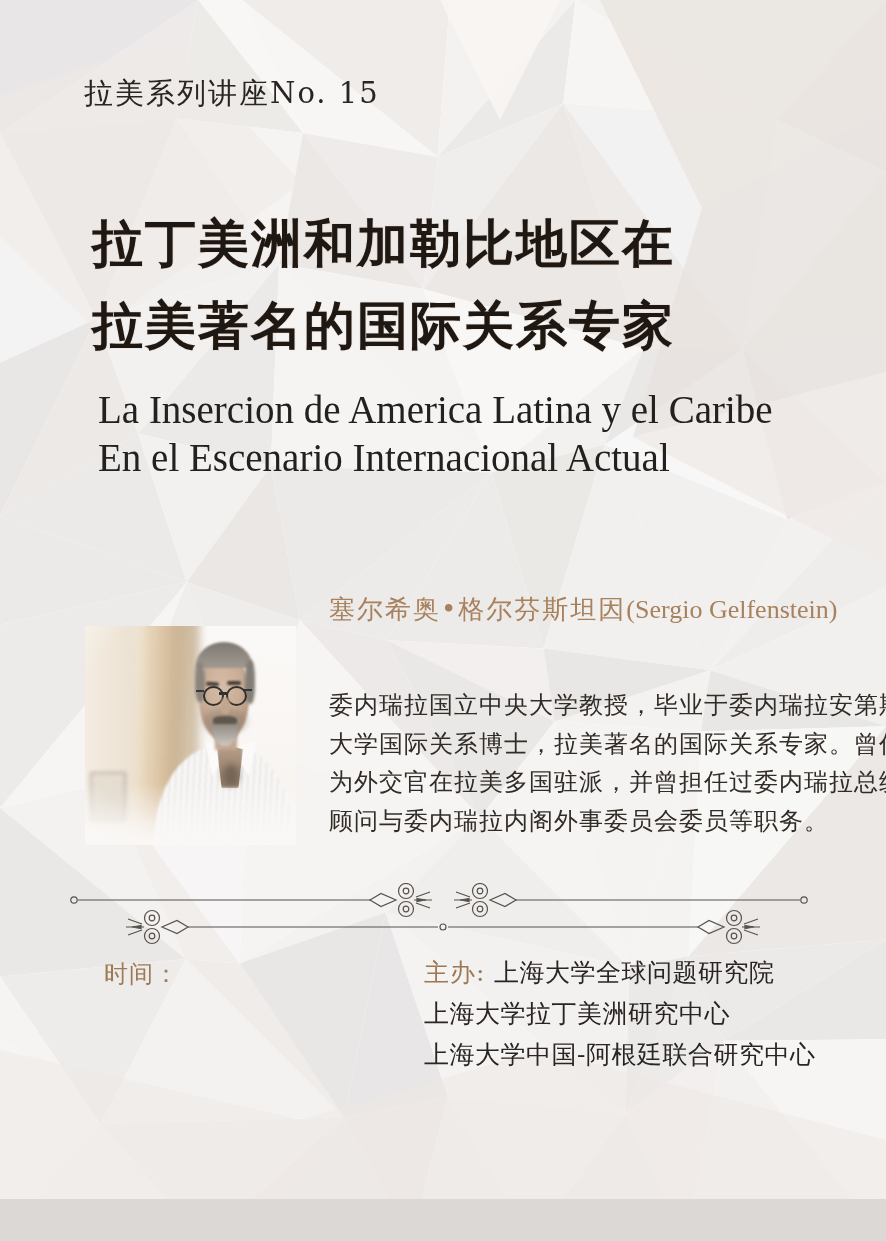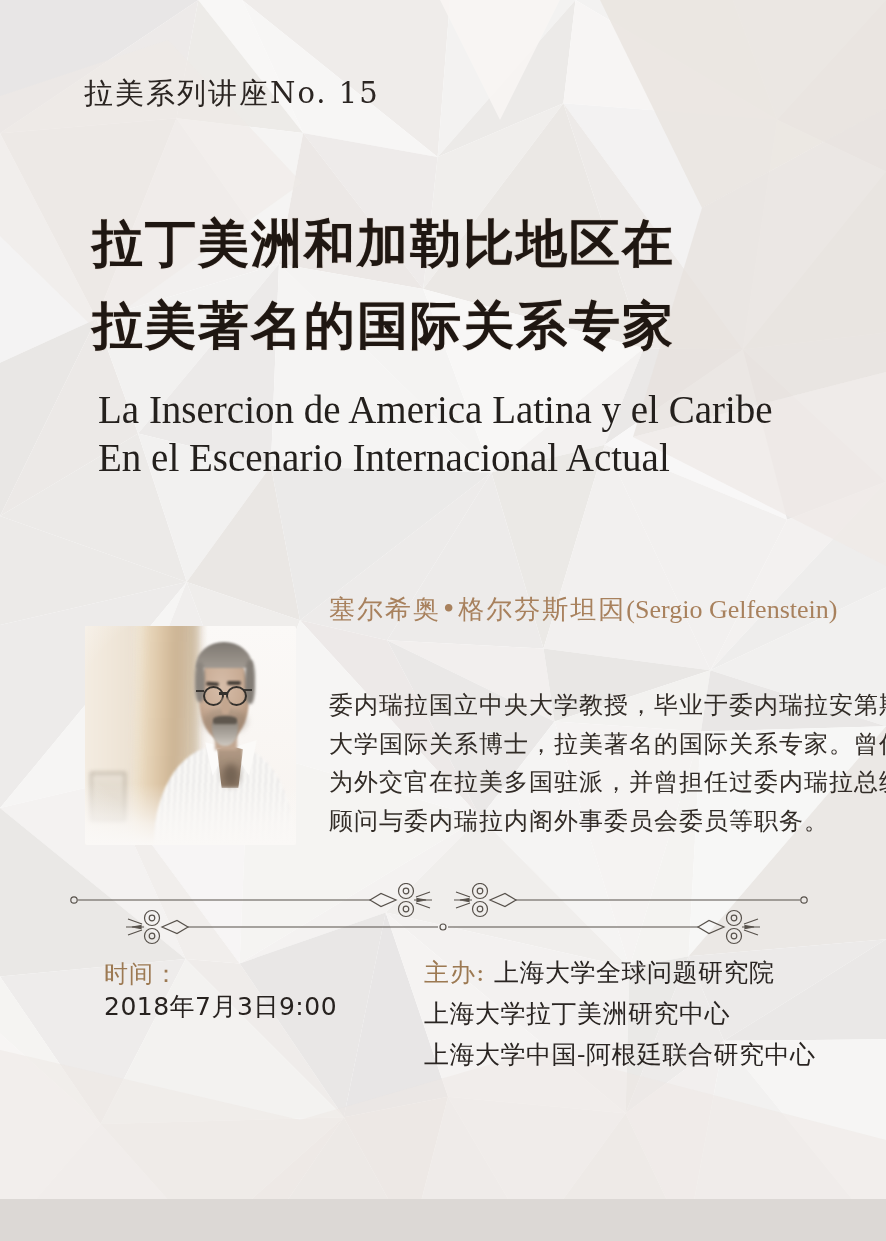--- a/index.html
+++ b/index.html
@@ -276,21 +276,20 @@
       <line x1="448" y1="44" x2="698" y2="44"></line>
     </g>
     <use href="#fl" transform="translate(516,17)"></use>
     <use href="#fl" transform="translate(370,17) scale(-1,1)"></use>
     <use href="#fl" transform="translate(188,44)"></use>
     <use href="#fl" transform="translate(698,44) scale(-1,1)"></use>
   </svg>
 
   <div class="layer info-row" id="row-time">
     <span class="lbl">时间：</span>
-    <span class="val">2018年7月3日9:00</span>
   </div>
 
 
   <div class="layer hosts">
     <div>
       <span class="lbl">主办:</span>
       <span>上海大学全球问题研究院</span>
     </div>
     <div><span>上海大学拉丁美洲研究中心</span></div>
     <div><span>上海大学中国-阿根廷联合研究中心</span></div>

